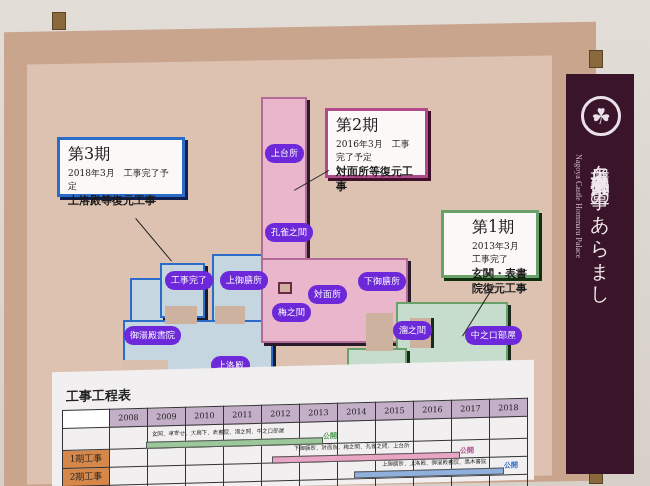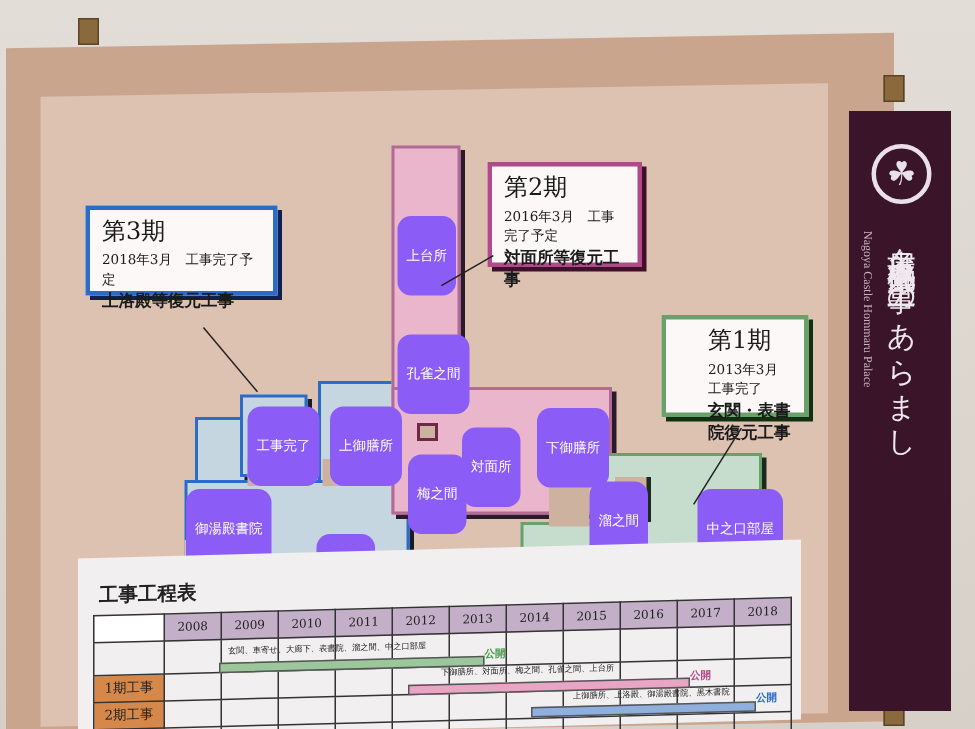--- a/index.html
+++ b/index.html
@@ -10,21 +10,21 @@
   .pin{position:absolute;width:12px;height:16px;background:#8a6a3c;border:1px solid #5a4426;}
   .side{position:absolute;left:566px;top:74px;width:68px;height:400px;background:#3a1428;}
   .crest{position:absolute;left:15px;top:22px;width:40px;height:40px;border-radius:50%;border:3px solid #e9e0ea;box-sizing:border-box;display:flex;align-items:center;justify-content:center;color:#e9e0ea;font-size:22px;}
   .vtitle{position:absolute;left:22px;top:76px;writing-mode:vertical-rl;color:#efe8ee;font-size:19px;letter-spacing:2px;}
   .vsub{position:absolute;left:8px;top:80px;writing-mode:vertical-rl;color:#c7b3c2;font-size:8px;font-family:"Liberation Serif",serif;}
   .zone{position:absolute;box-sizing:border-box;}
   .blue{background:#c5d6e0;border:2px solid #2a6cc8;box-shadow:3px 3px 0 #1a1a2a;}
   .pink{background:#eab6cc;border:2px solid #b26a96;box-shadow:3px 3px 0 #2a1a2a;}
   .green{background:#c6dccc;border:2px solid #6aa06a;box-shadow:3px 3px 0 #1a2a1a;}
   .hole{position:absolute;background:#cdb39f;box-sizing:border-box;}
-  .room{position:absolute;background:#8b5cf6;color:#fff;font-size:9px;border-radius:9px;padding:20px 6px;white-space:nowrap;}
+  .room{position:absolute;background:#6d28d9;color:#fff;font-size:9px;border-radius:9px;padding:3px 6px;white-space:nowrap;}
   .callout{position:absolute;background:#fbf8f7;box-sizing:border-box;padding:4px 8px;color:#1a1a1a;}
   .callout .h{font-weight:normal;font-size:16px;}
   .callout .d{font-size:9px;margin-top:2px;}
   .callout .w{font-size:11px;margin-top:0;font-weight:bold;}
   .c3{border:3px solid #2a6cc8;box-shadow:3px 3px 0 #102050;}
   .c2{border:3px solid #b04a8a;box-shadow:3px 3px 0 #40102a;}
   .c1{border:3px solid #6aa06a;box-shadow:3px 3px 0 #103010;}
   .leader{position:absolute;height:1px;background:#222;transform-origin:0 0;}
   .sched{position:absolute;left:52px;top:366px;width:482px;height:120px;background:#f1efef;transform:skewY(-1.5deg);}
   .sched .title{position:absolute;left:14px;top:16px;font-weight:bold;font-size:13px;color:#222;}

